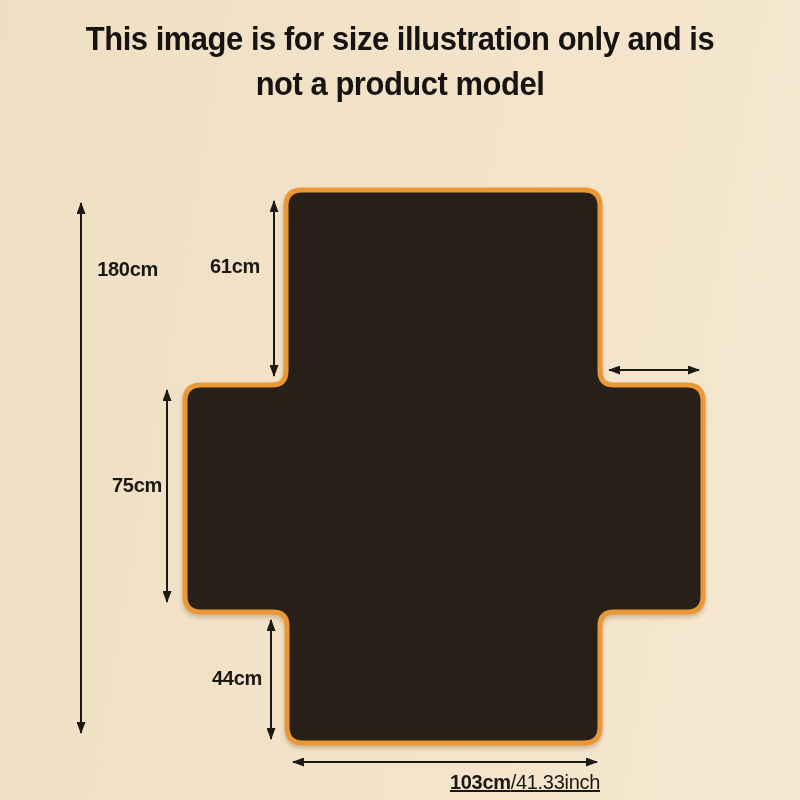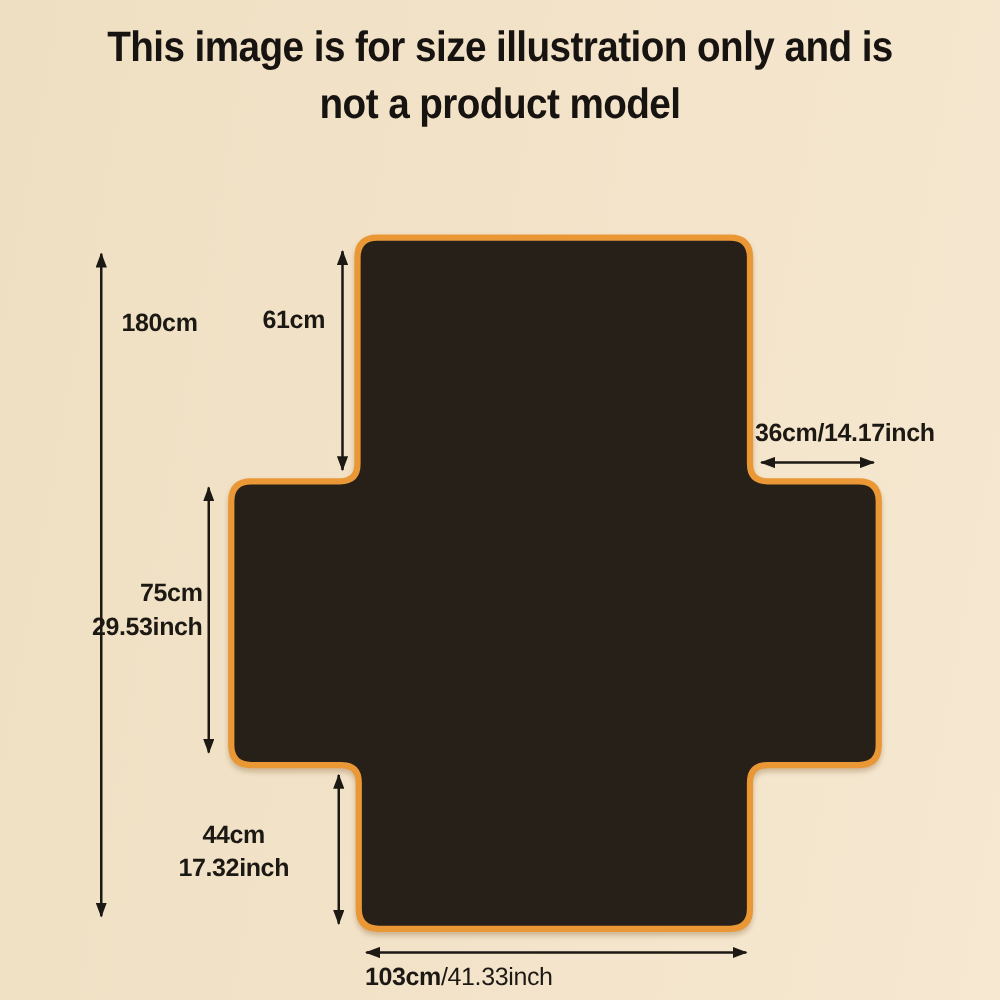--- a/index.html
+++ b/index.html
@@ -31,22 +31,22 @@
     stroke-width:5;
     filter:drop-shadow(0 3px 2px rgba(120,80,30,0.30));
   }
   .dim-line{stroke:var(--text);stroke-width:2;}
   .arrow-head{fill:var(--text);}
   .dim-label{
     position:absolute;color:var(--text);
     font-size:20px;font-weight:600;line-height:27px;letter-spacing:-0.3px;
     white-space:nowrap;
   }
-  .align-right{text-align:right;}
-  .align-center{text-align:left;}
+  .align-right{text-align:right;margin-top:10px;}
+  .align-center{text-align:right;text-decoration:underline;}
   .w150{width:150px;}
   .cm-bold{font-weight:700;}
   .inch-light{font-weight:400;}
 </style>
 </head>
 <body>
 
 <div class="stage">
 
   <div class="title">
@@ -84,29 +84,26 @@
   </svg>
 
   <div class="dim-label align-right w150" style="left:8px;top:246px;">
     <div>180cm</div>
   </div>
 
   <div class="dim-label align-right w150" style="left:110px;top:243px;">
     <div>61cm</div>
   </div>
 
-  <div class="dim-label" style="left:604px;top:334px;">36cm/14.17inch</div>
 
   <div class="dim-label align-right w150" style="left:12px;top:462px;">
     <div>75cm</div>
-    <div>29.53inch</div>
   </div>
 
-  <div class="dim-label align-right w150" style="left:112px;top:655px;text-align:center;">
+  <div class="dim-label align-right w150" style="left:112px;top:655px;">
     <div>44cm</div>
-    <div>17.32inch</div>
   </div>
 
   <div class="dim-label align-center" style="left:292px;top:769px;width:308px;">
     <span class="cm-bold">103cm</span><span class="inch-light">/41.33inch</span>
   </div>
 
 </div>
 
 </body></html>

